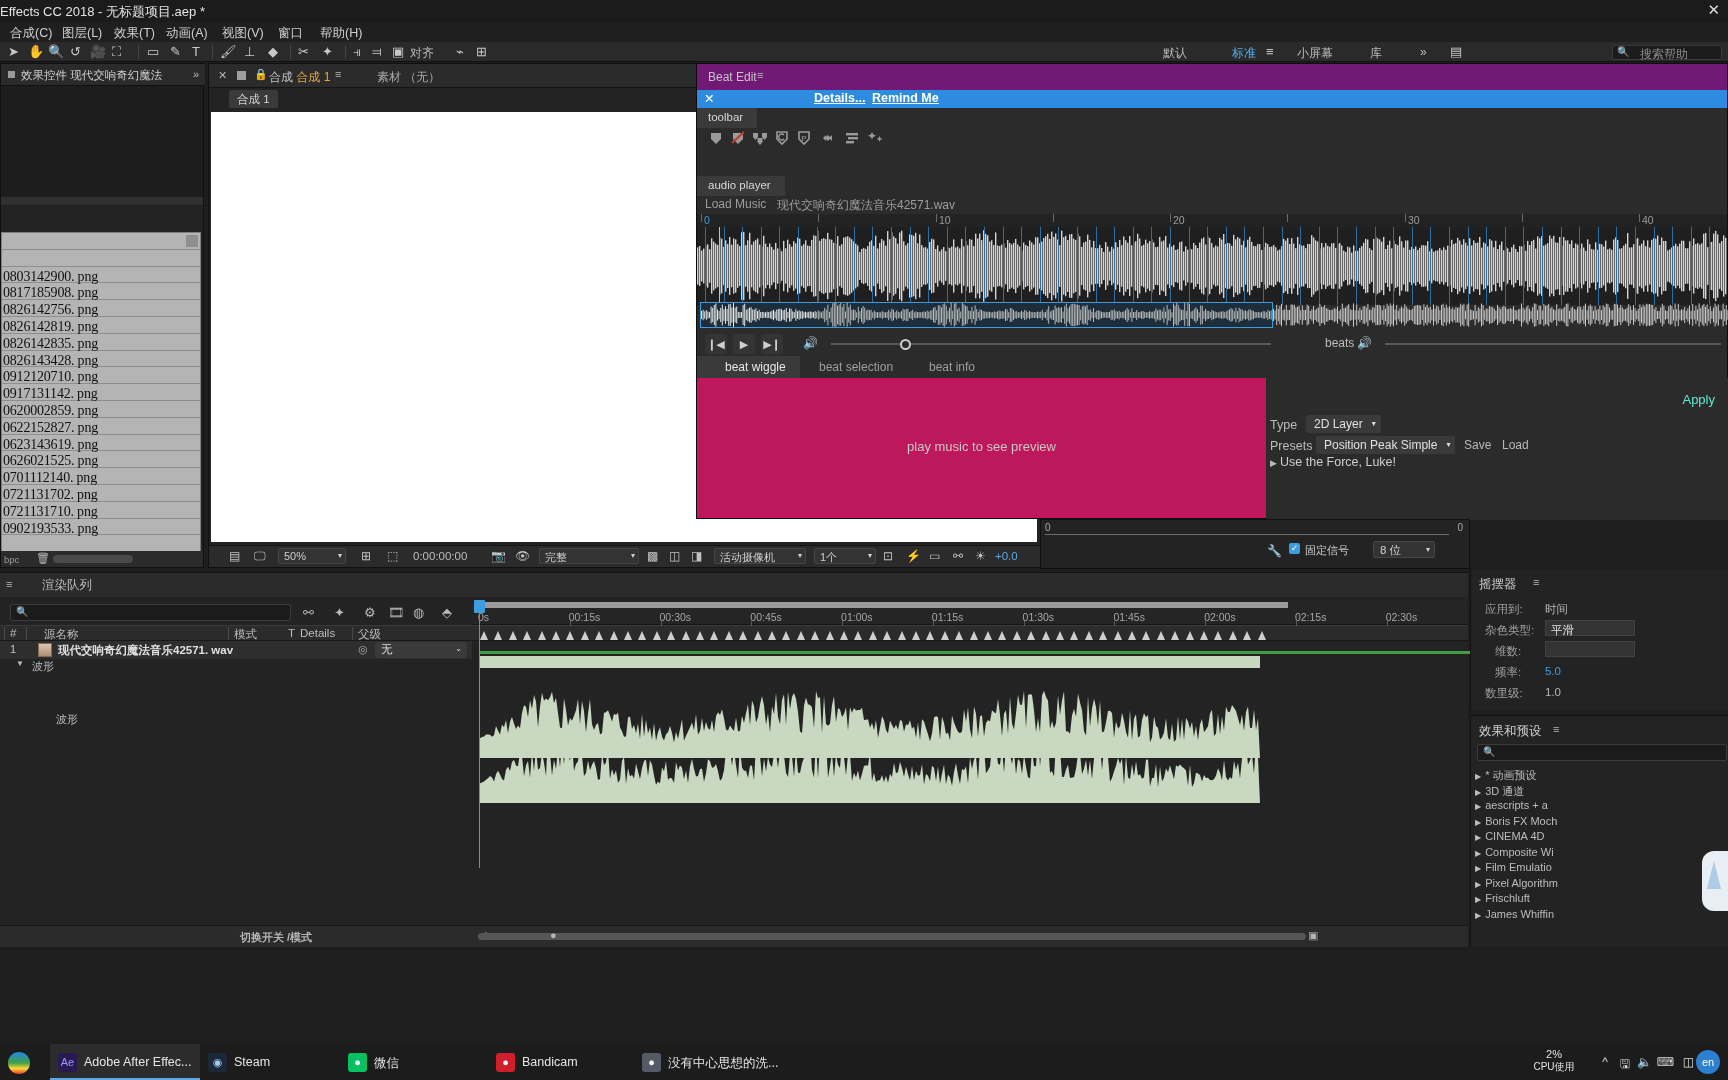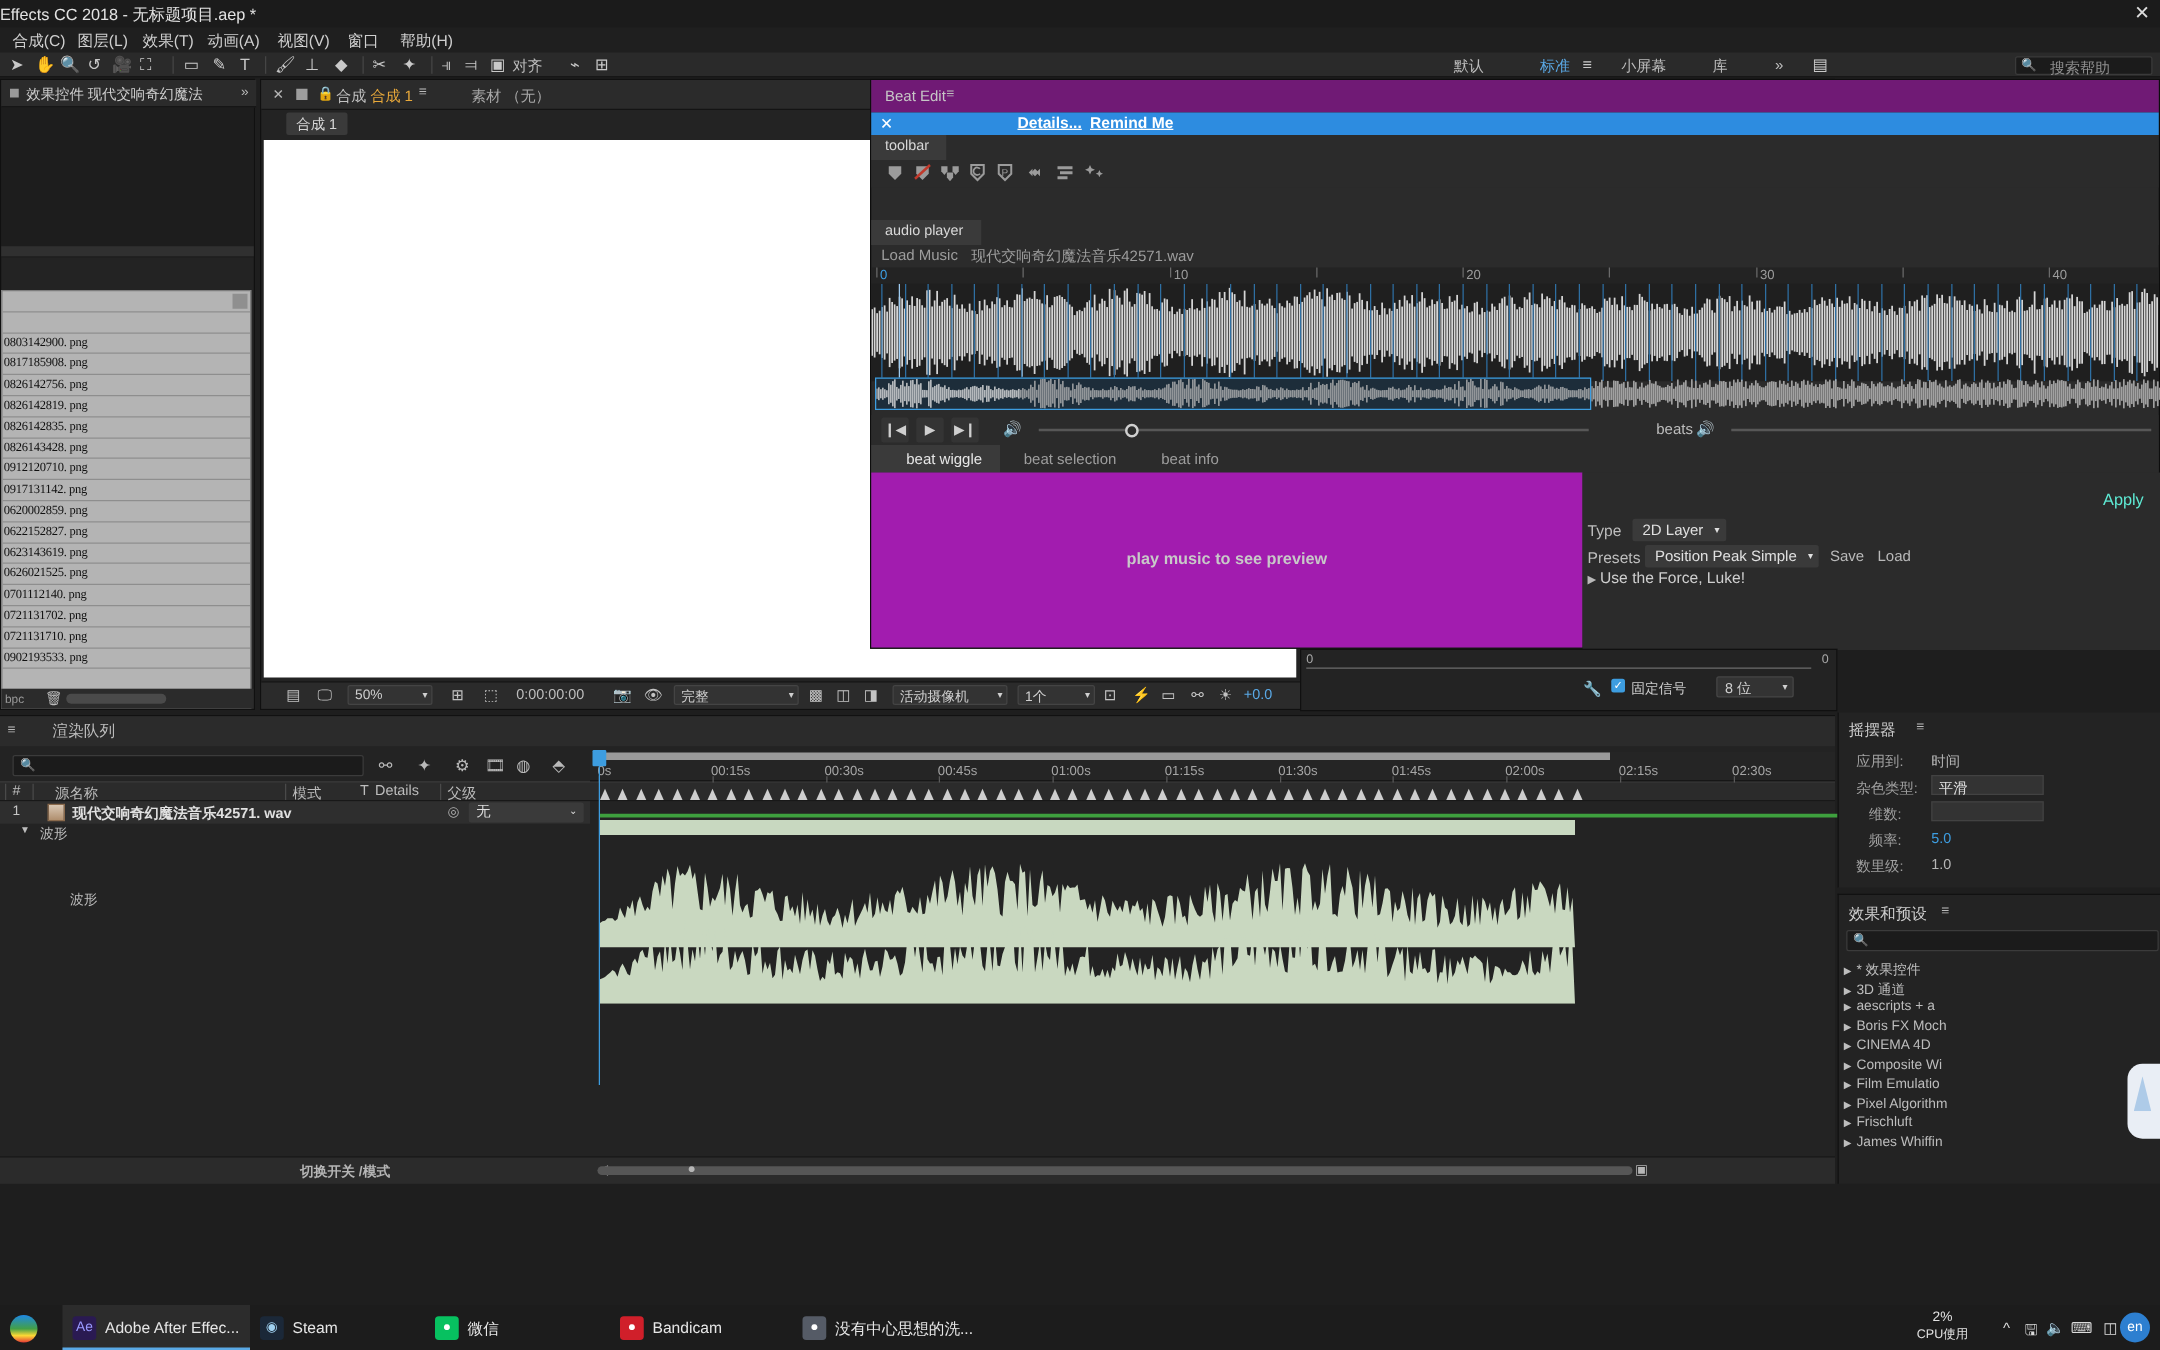--- a/index.html
+++ b/index.html
@@ -37,21 +37,21 @@
   .lpanel .hdr .ttl { position:absolute; left:20px; top:4px; font-size:11.5px; color:#cfcfcf; white-space:nowrap;}
   .lpanel .hdr .dot { position:absolute; left:7px; top:7px; width:7px;height:7px; background:#9a9a9a; }
   .lpanel .hdr .chev { position:absolute; right:6px; top:4px; font-size:11px; color:#bbb; }
   .lpanel .body { position:absolute; left:0; top:22px; width:202px; height:120px; background:#1d1d1d; }
   .lpanel .sep1 { position:absolute; left:0; top:133px; width:202px; height:8px; background:#303030; }
 
   
   .filelist { position:absolute; left:0; top:168px; width:200px; height:335px;
     background:#b4b4b4; border:1px solid #7d7d7d; overflow:hidden; }
   .flrow { position:relative; height:16.8px; border-bottom:1px solid #8e8e8e;
-    font-family:"Liberation Serif", serif; font-size:10px; color:#101010;
+    font-family:"Liberation Serif", serif; font-size:14px; color:#101010;
     padding-left:1px; padding-top:2px; white-space:nowrap; letter-spacing:-0.2px;}
   .flrow.blank { color:transparent; }
   .flcorner { position:absolute; right:2px; top:2px; width:12px;height:12px; }
   .lpanel .botbar { position:absolute; left:0; bottom:0; width:202px; height:16px; background:#2b2b2b;}
   .lpanel .botbar .bpc { position:absolute; left:3px; top:3px; font-size:9.5px; color:#9a9a9a;}
   .lpanel .botbar .trash { position:absolute; left:35px; top:1px; font-size:11px; color:#bbb;}
   .lpanel .botbar .hscroll { position:absolute; left:52px; top:4px; width:80px; height:8px;
     background:#4a4a4a; border-radius:4px; }
 
   
@@ -113,21 +113,21 @@
   .pctl .track { position:absolute; top:11px; height:2px; background:#575757;}
   .pctl .knob { position:absolute; top:7px; width:11px; height:11px; border:2px solid #cfcfcf;
     border-radius:50%; background:#2b2b2b;}
   .pctl .beats { position:absolute; top:4px; font-size:12px; color:#bdbdbd;}
 
   .btabs { position:absolute; left:0; width:100%; height:22px; background:#2b2b2b; }
   .btabs .bt { position:absolute; top:0; height:22px; padding:4px 14px 0 28px;
     font-size:12px; color:#9e9e9e;}
   .btabs .bt.active { background:#3a3a3a; color:#e6e6e6;}
 
-  .preview { position:absolute; background:#a21caf;font-weight:bold; }
+  .preview { position:absolute; background:#be185d; }
   .preview .msg { position:absolute; left:0; right:0; top:50%; margin-top:-9px;
     text-align:center; color:#c8c8c8; font-size:13px; }
 
   .rpane { position:absolute; background:#2b2b2b; }
   .apply { position:absolute; font-size:13px; color:#5eead4; }
   .prow { position:absolute; font-size:12.5px; color:#bdbdbd; white-space:nowrap;}
   .pdd { position:absolute; height:18px; background:#3a3a3a; border-radius:2px;
     padding:2px 18px 0 8px; font-size:12px; color:#e0e0e0; white-space:nowrap;}
   .pdd i { position:absolute; right:5px; top:4px; font-style:normal; font-size:8px;}
   .pbtn { position:absolute; height:18px; padding:2px 8px 0 8px; font-size:12px;
@@ -1922,21 +1922,21 @@
     <span class="wr2 val" style="left:74px; top:116px">1.0</span>
   </div>
 
   <div class="fx">
     <span class="hd">效果和预设</span>
     <span class="bg">≡</span>
     <div class="srch">
       <span class="mg">🔍</span>
     </div>
     <div id="fxlist">
-        <div class="fxitem" style="top: 52px;"><span class="tri">▶</span><span>* 效果控件</span></div>
+        <div class="fxitem" style="top: 52px;"><span class="tri">▶</span><span>* 动画预设</span></div>
         <div class="fxitem" style="top: 67.5px;"><span class="tri">▶</span><span>3D 通道</span></div>
         <div class="fxitem" style="top: 83px;"><span class="tri">▶</span><span>aescripts + a</span></div>
         <div class="fxitem" style="top: 98.5px;"><span class="tri">▶</span><span>Boris FX Moch</span></div>
         <div class="fxitem" style="top: 114px;"><span class="tri">▶</span><span>CINEMA 4D</span></div>
         <div class="fxitem" style="top: 129.5px;"><span class="tri">▶</span><span>Composite Wi</span></div>
         <div class="fxitem" style="top: 145px;"><span class="tri">▶</span><span>Film Emulatio</span></div>
         <div class="fxitem" style="top: 160.5px;"><span class="tri">▶</span><span>Pixel Algorithm</span></div>
         <div class="fxitem" style="top: 176px;"><span class="tri">▶</span><span>Frischluft</span></div>
         <div class="fxitem" style="top: 191.5px;"><span class="tri">▶</span><span>James Whiffin</span></div>
       </div>

